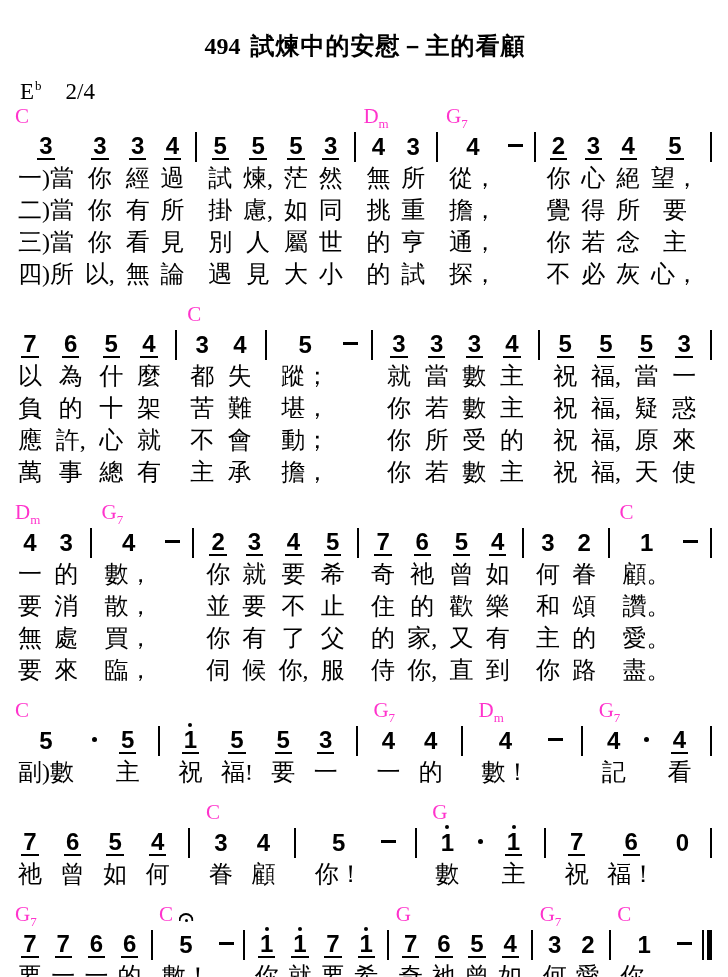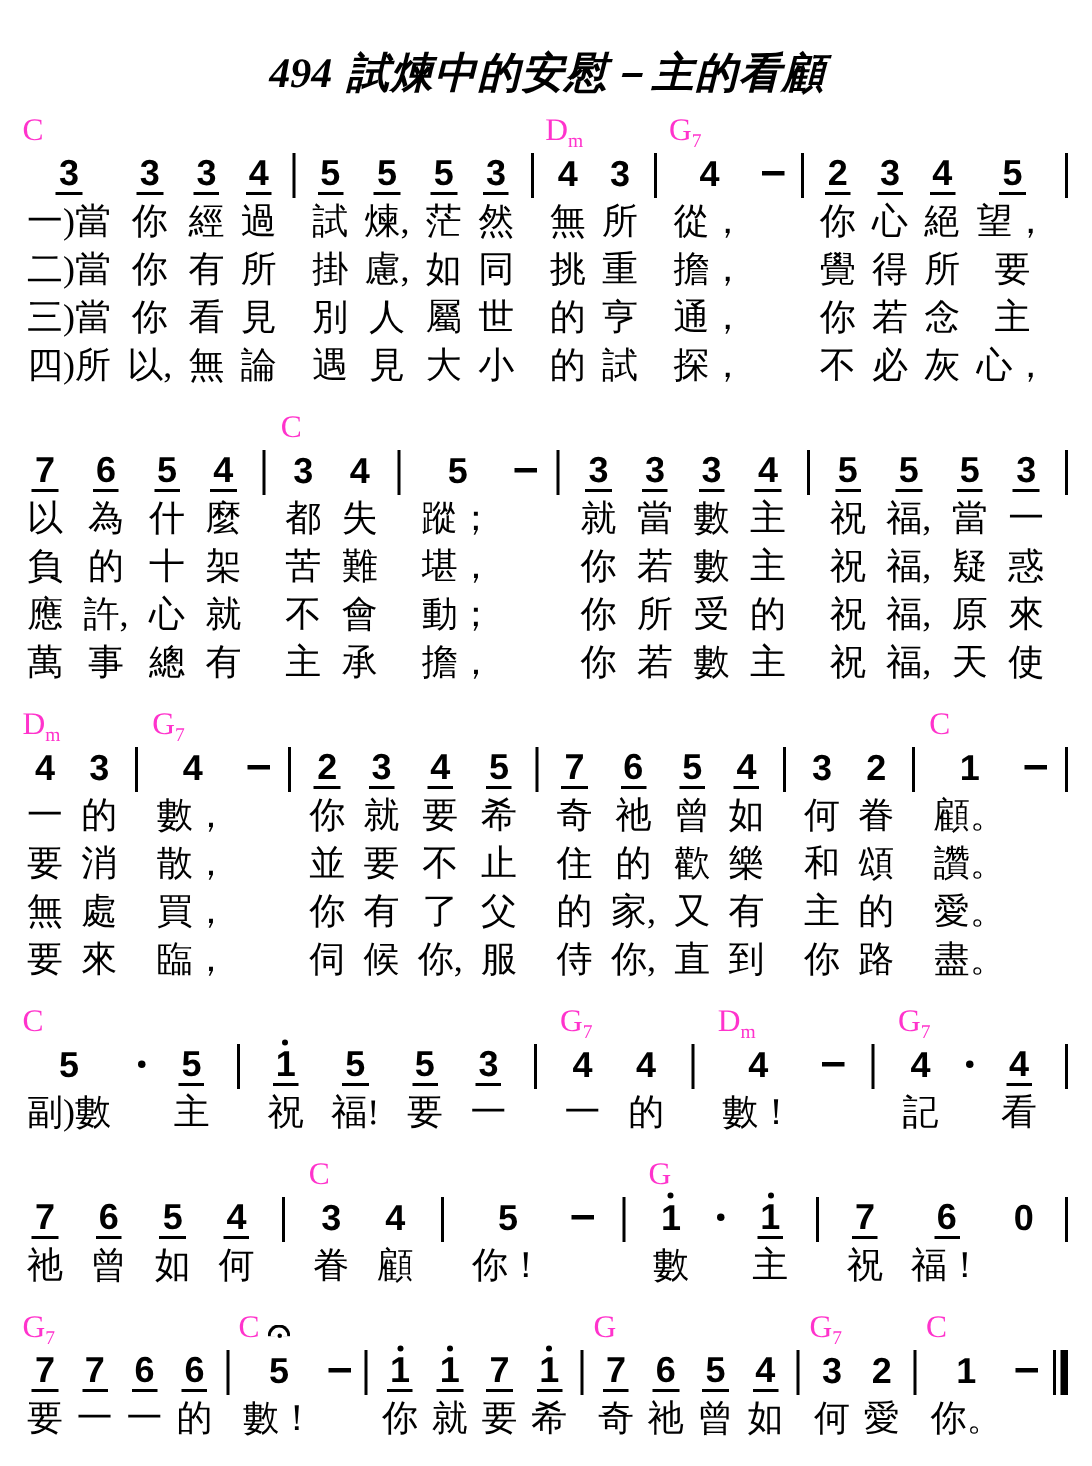--- a/index.html
+++ b/index.html
@@ -1,21 +1,21 @@
 <!DOCTYPE html>
 <html><head>
 <meta charset="utf-8">
 <style>
   html,body{margin:0;padding:0;background:#ffffff;}
   body{width:728px;height:977px;overflow:hidden;color:#000;
        font-family:"Liberation Serif", serif;}
   .page{box-sizing:border-box;width:728px;height:977px;padding:24px 16px 6px 18px;}
 
-  .title{text-align:center;font-weight:bold;font-size:28px;letter-spacing:1px;
-         margin:6px 0 8px 0;white-space:nowrap;font-style:italic;}
+  .title{text-align:center;font-weight:bold;font-size:24px;letter-spacing:1px;
+         margin:6px 0 8px 0;white-space:nowrap;}
   .title .num{margin-right:10px;letter-spacing:0;}
 
   .keyrow{font-size:23px;margin:0 0 0 2px;height:32px;line-height:32px;}
   .keyrow .acc{font-size:13px;vertical-align:super;margin-left:1px;}
   .keyrow .tsig{margin-left:24px;}
 
   .system{margin-top:4px;}
   .system + .system{margin-top:14px;}
 
   .trow{display:flex;justify-content:space-between;align-items:flex-start;
@@ -48,20 +48,23 @@
   .lyr{font-size:24px;line-height:32px;height:32px;white-space:nowrap;
        font-family:"Liberation Serif",serif;}
 </style>
 </head>
 <body>
 
 <div class="page">
   <div class="title">
     <span class="num">494</span><span>試煉中的安慰－主的看顧</span>
   </div>
+  <div class="keyrow">
+    <span>E</span><span class="acc">b</span><span class="tsig">2/4</span>
+  </div>
   <div id="systems">
       <div class="system">
         <div class="trow">
           <div class="col">
             <span class="chord" style="color: rgb(255, 51, 204);">C</span>
             <div class="notebox">
               <span class="digit u">3</span>
             </div>
             <div class="lyr">一)當</div>
             <div class="lyr">二)當</div>

